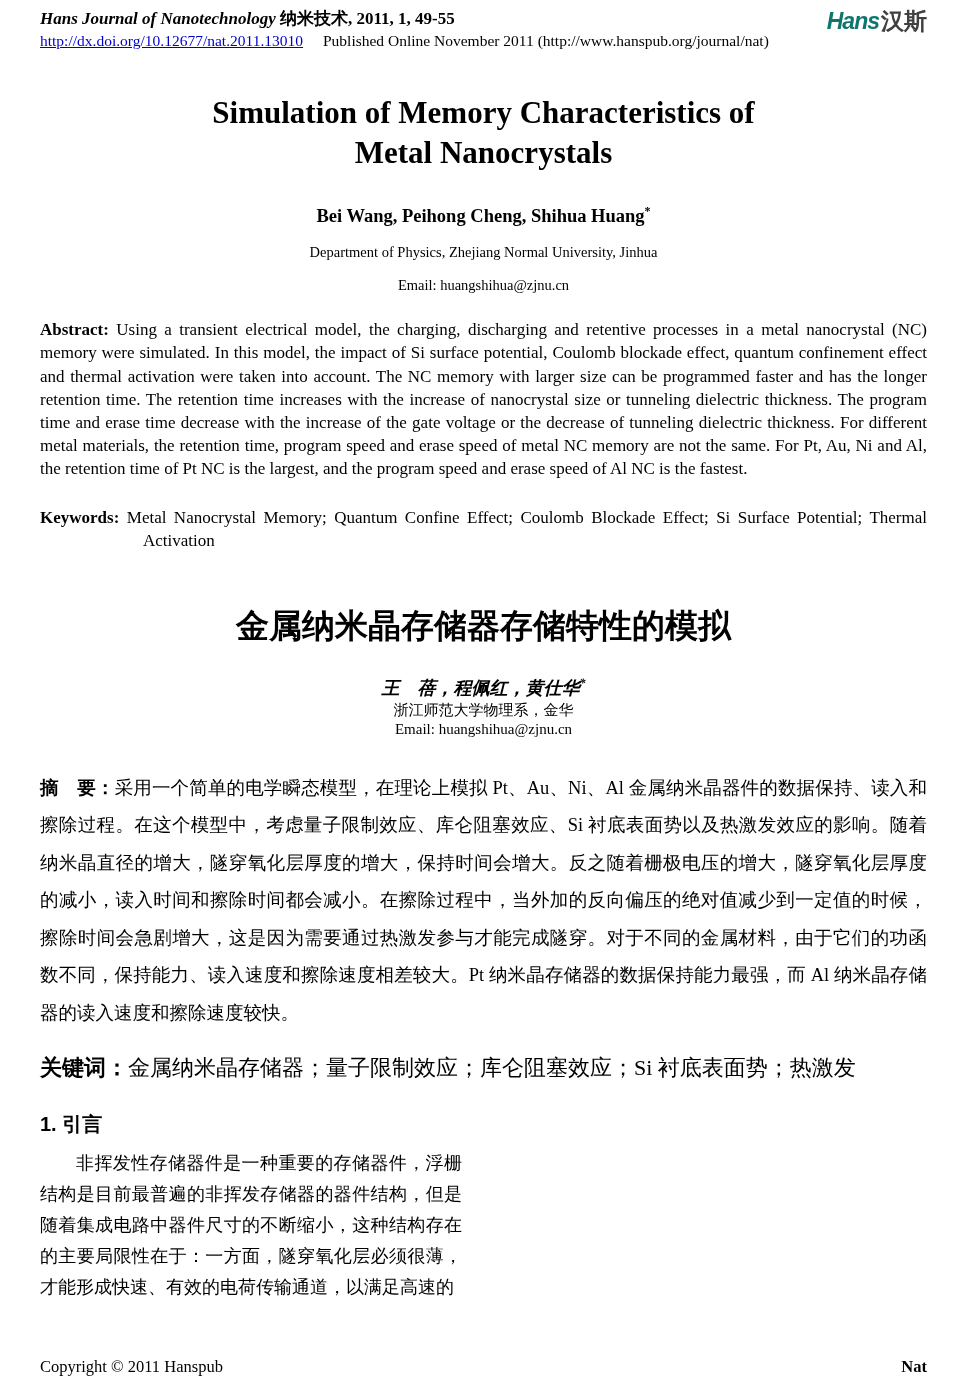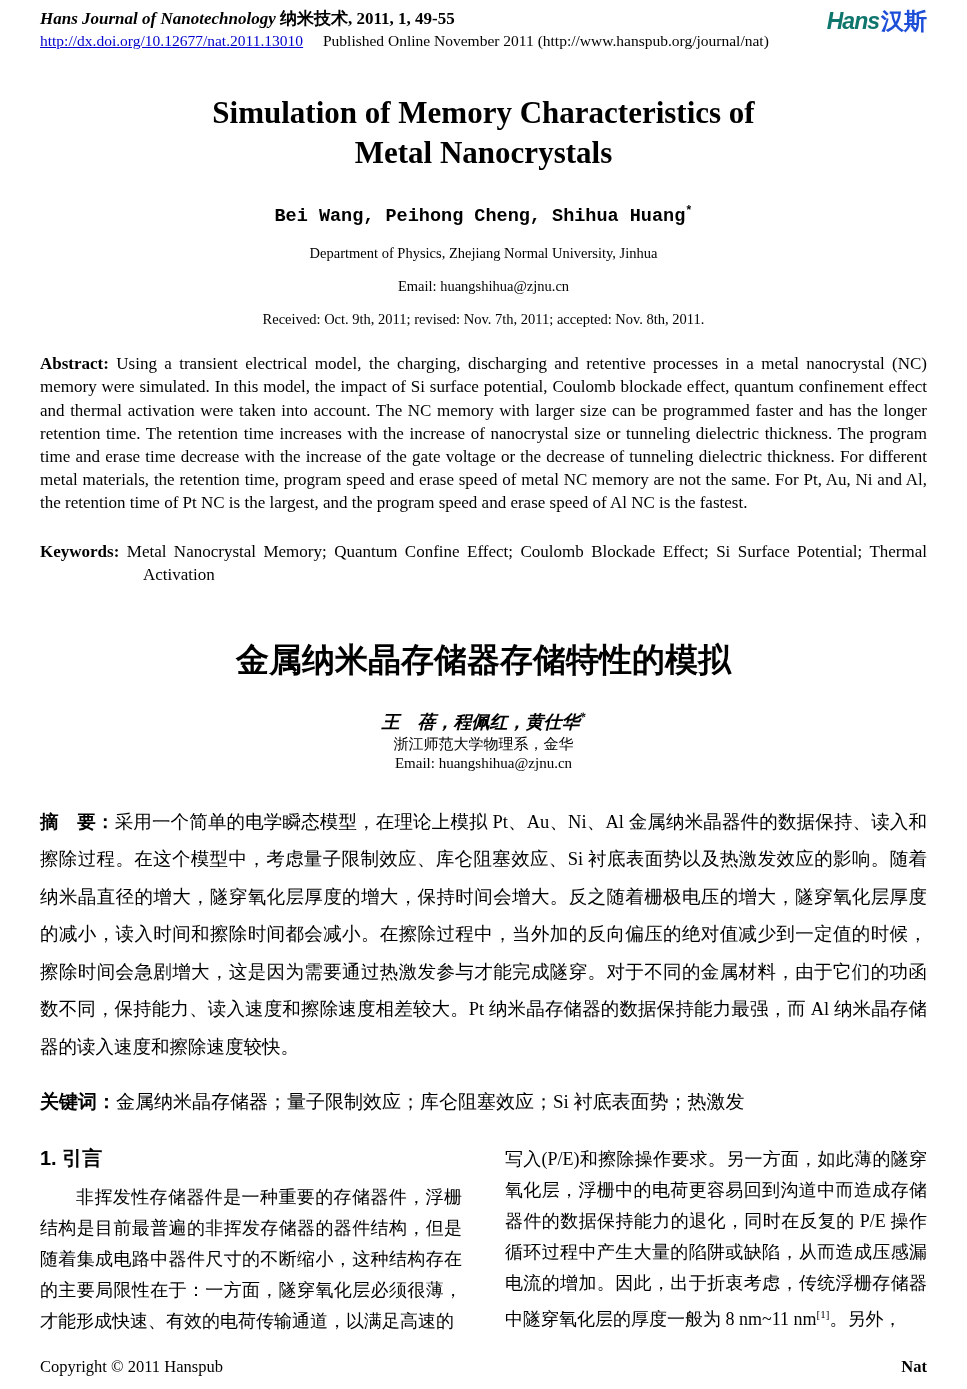--- a/index.html
+++ b/index.html
@@ -33,40 +33,39 @@
   }
   .journal-line .jtitle { font-style: italic; }
   .logo {
     font-family: "Liberation Sans", sans-serif;
     font-size: 23px;
     line-height: 26px;
     font-weight: bold;
     white-space: nowrap;
   }
   .logo .hans { color: #0f766e; font-style: italic; letter-spacing: -1px; }
-  .logo .hanszh { color: #1d4ed8; margin-left: 2px; }
+  .logo .hanszh { color: #404040; margin-left: 2px; }
   .doi-line { font-size: 15.5px; line-height: 21px; }
   .doi-link { color: #0000cc; text-decoration: underline; cursor: pointer; }
   .pub-info { margin-left: 16px; }
 
   
   .title-en {
     margin-top: 42px;
     text-align: center;
     font-size: 31px;
     font-weight: bold;
     line-height: 40px;
   }
   .authors-en {
     margin-top: 26px;
     text-align: center;
     font-size: 18.5px;
     font-weight: bold;
     line-height: 24px;
-    font-family: Liberation Mono, monospace;
   }
   sup.star { font-size: 12px; vertical-align: super; }
   .meta-en {
     text-align: center;
     font-size: 14.5px;
     line-height: 18px;
   }
   .meta-en div { margin-top: 15px; }
 
   
@@ -113,21 +112,21 @@
     font-size: 18.5px;
     line-height: 37.5px;
     text-align: justify;
   }
   .abstract-zh .label-zh, .keywords-zh .label-zh {
     font-weight: bold;
     font-family: "Liberation Sans", sans-serif;
   }
   .keywords-zh {
     margin-top: 22px;
-    font-size: 19px;
+    font-size: 22px;
     line-height: 28px;
     text-align: justify;
   }
 
   
   .columns {
     margin-top: 28px;
     display: flex;
     justify-content: space-between;
     gap: 28px;
@@ -183,21 +182,20 @@
     <div>Simulation of Memory Characteristics of</div>
     <div>Metal Nanocrystals</div>
   </div>
 
   <div class="authors-en">
     <span>Bei Wang, Peihong Cheng, Shihua Huang</span><sup class="star">*</sup>
   </div>
   <div class="meta-en">
     <div>Department of Physics, Zhejiang Normal University, Jinhua</div>
     <div>Email: huangshihua@zjnu.cn</div>
-    <div>Received: Oct. 9th, 2011; revised: Nov. 7th, 2011; accepted: Nov. 8th, 2011.</div>
   </div>
 
   <div class="abstract-en">
     <span class="b">Abstract:</span><span> Using a transient electrical model, the charging, discharging and retentive processes in a metal nanocrystal (NC) memory were simulated. In this model, the impact of Si surface potential, Coulomb blockade effect, quantum confinement effect and thermal activation were taken into account. The NC memory with larger size can be programmed faster and has the longer retention time. The retention time increases with the increase of nanocrystal size or tunneling dielectric thickness. The program time and erase time decrease with the increase of the gate voltage or the decrease of tunneling dielectric thickness. For different metal materials, the retention time, program speed and erase speed of metal NC memory are not the same. For Pt, Au, Ni and Al, the retention time of Pt NC is the largest, and the program speed and erase speed of Al NC is the fastest.</span>
   </div>
 
   <div class="keywords-en">
     <span class="b">Keywords:</span><span> Metal Nanocrystal Memory; Quantum Confine Effect; Coulomb Blockade Effect; Si Surface Potential; Thermal Activation</span>
   </div>
 
@@ -217,25 +215,20 @@
 
   <div class="keywords-zh">
     <span class="label-zh">关键词：</span><span>金属纳米晶存储器；量子限制效应；库仑阻塞效应；Si 衬底表面势；热激发</span>
   </div>
 
   <div class="columns">
     <div class="col">
       <div class="sec-heading">1. 引言</div>
       <div class="body-para indent2">非挥发性存储器件是一种重要的存储器件，浮栅结构是目前最普遍的非挥发存储器的器件结构，但是随着集成电路中器件尺寸的不断缩小，这种结构存在的主要局限性在于：一方面，隧穿氧化层必须很薄，才能形成快速、有效的电荷传输通道，以满足高速的</div>
     </div>
-    <div class="col">
-      <div class="body-para">
-        <span>写入(P/E)和擦除操作要求。另一方面，如此薄的隧穿氧化层，浮栅中的电荷更容易回到沟道中而造成存储器件的数据保持能力的退化，同时在反复的 P/E 操作循环过程中产生大量的陷阱或缺陷，从而造成压感漏电流的增加。因此，出于折衷考虑，传统浮栅存储器中隧穿氧化层的厚度一般为 8 nm~11 nm</span><sup class="ref">[1]</sup><span>。另外，</span>
-      </div>
-    </div>
   </div>
 
   <div class="footer">
     <span>Copyright © 2011 Hanspub</span>
     <span class="abbr">Nat</span>
   </div>
 
 </div>
 
 </body></html>

